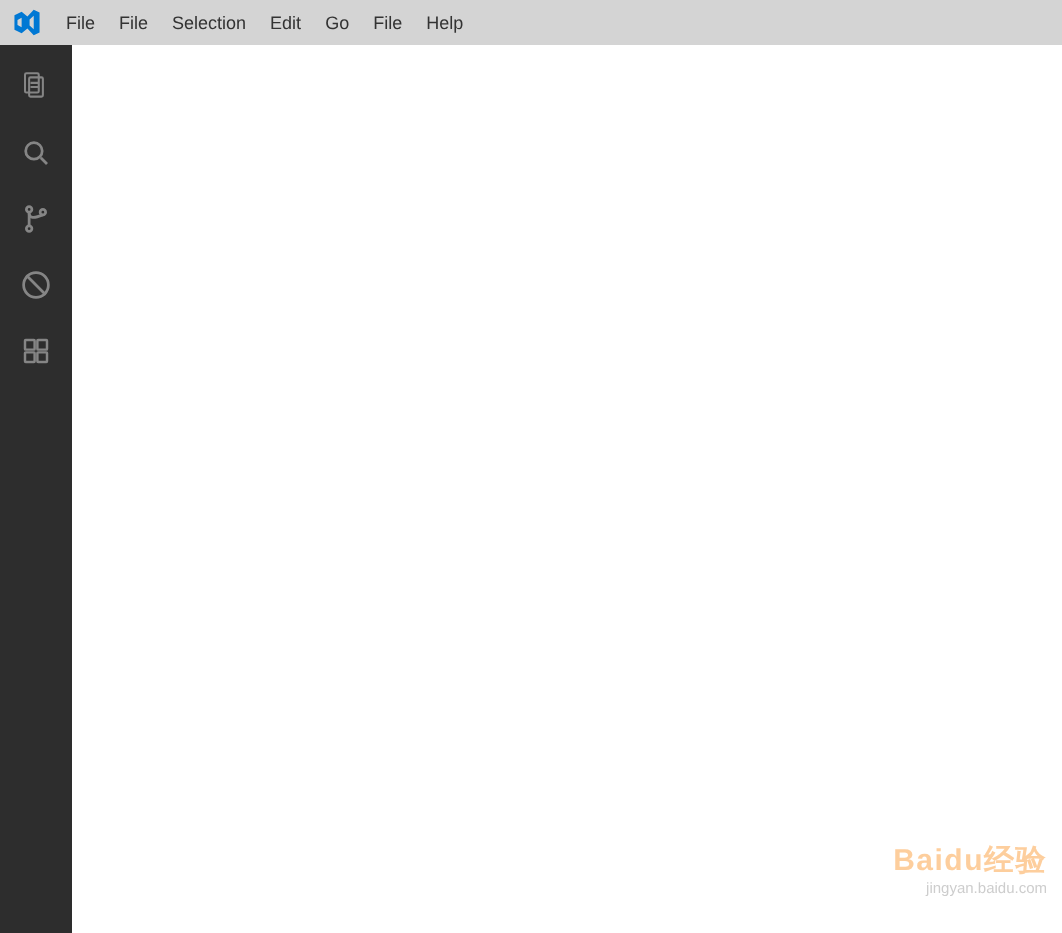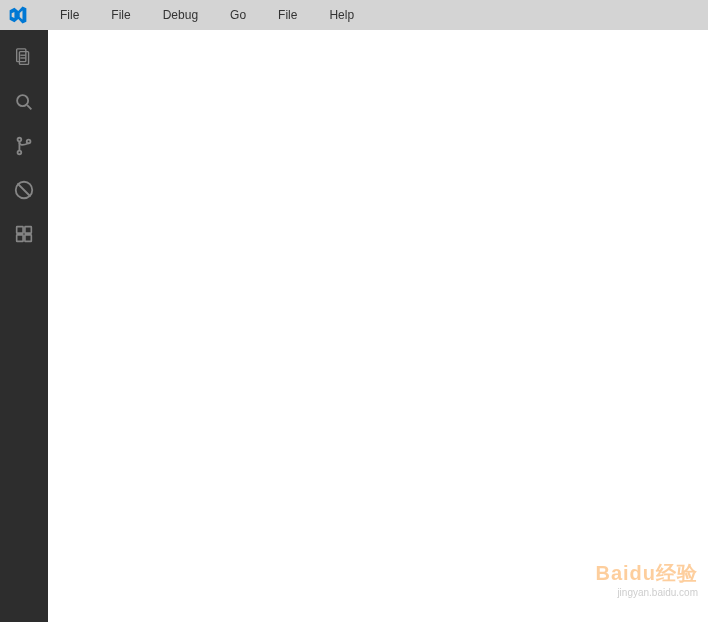--- a/index.html
+++ b/index.html
@@ -18,21 +18,21 @@
     }
 
     
     #menubar {
       width: 100%;
       height: 30px;
       background: #d4d4d4;
       display: flex;
       align-items: center;
       padding: 0 4px;
-      gap: 16px;
+      gap: 0;
     }
 
     .vscode-logo {
       width: 28px;
       height: 30px;
       display: flex;
       align-items: center;
       justify-content: center;
       margin-right: 4px;
     }
@@ -126,21 +126,22 @@
 <body>
 
 <div id="menubar">
   <div class="vscode-logo">
     <svg class="logo-svg" viewBox="0 0 100 100" xmlns="http://www.w3.org/2000/svg">
       <path d="M74.9 3.1L51.5 27.7 30.1 10 3.5 23.6v52.8l26.6 13.6 21.4-17.7L74.9 96.9 96.5 87V13L74.9 3.1zM30.1 67.3l-15.3-7.7V40.4l15.3-7.7v34.6zm44.8 7.7L59.6 60.8V39.2l15.3-14.2v49.9z" fill="#0078d4"></path>
     </svg>
   </div>
   <div class="menu-item">File</div>
   <div class="menu-item">File</div>
-  <div class="menu-item">Debug</div>
+  <div class="menu-item">Selection</div>
+  <div class="menu-item">Edit</div>
   <div class="menu-item">Go</div>
   <div class="menu-item">File</div>
   <div class="menu-item">Help</div>
 </div>
 
 <div id="main">
 
   <div id="activity-bar">
 
     <div class="activity-icon" title="Explorer">

